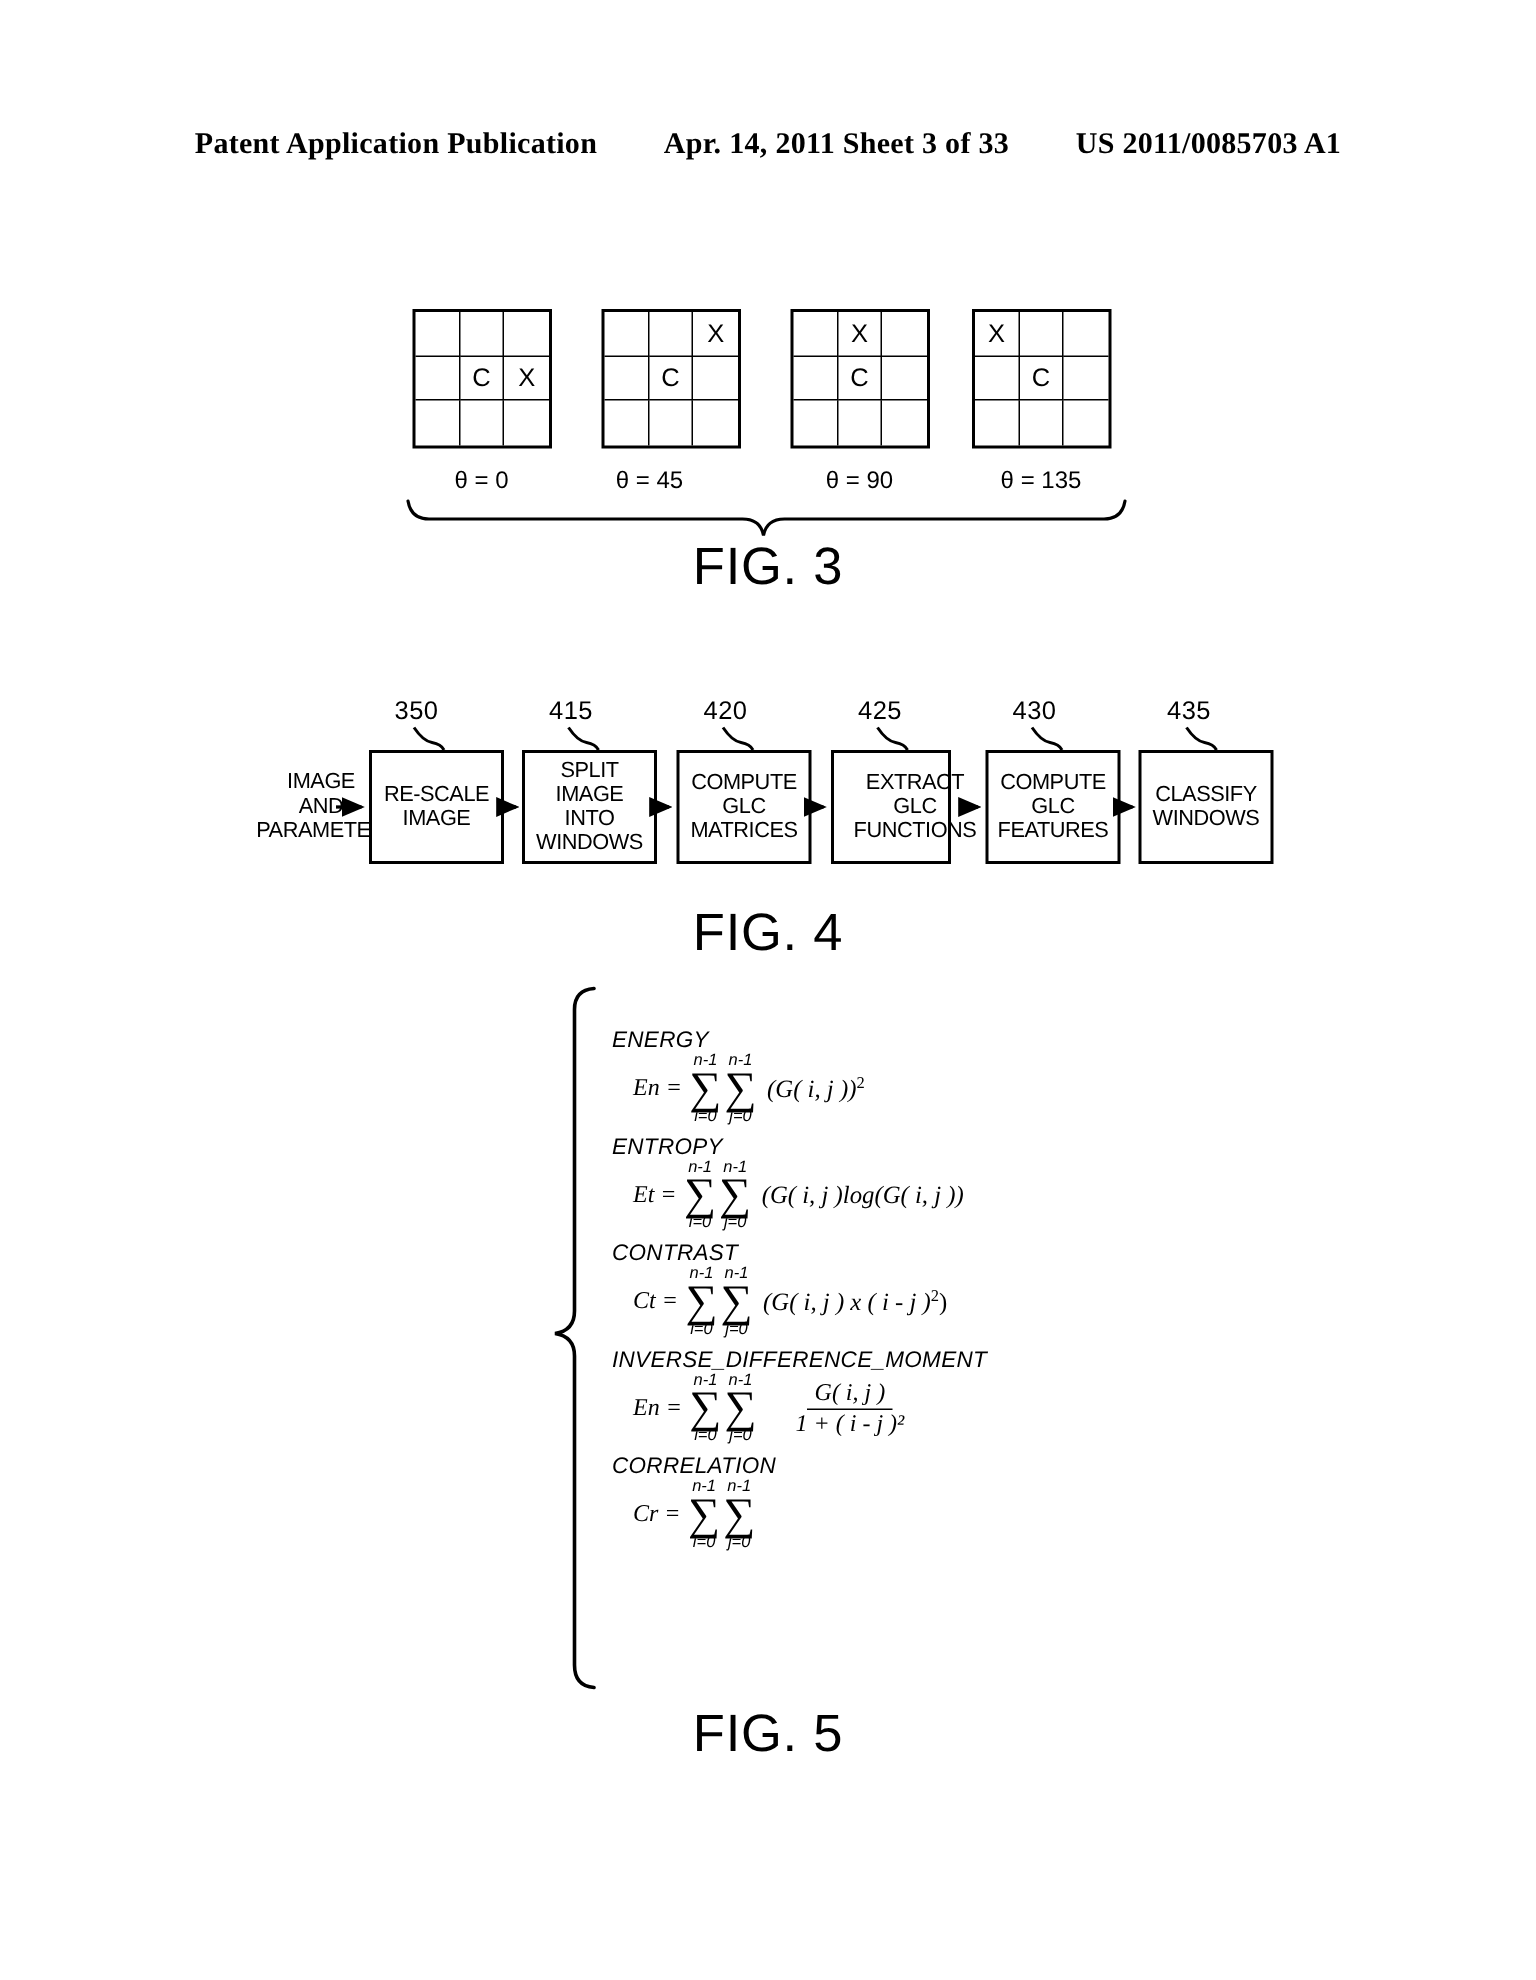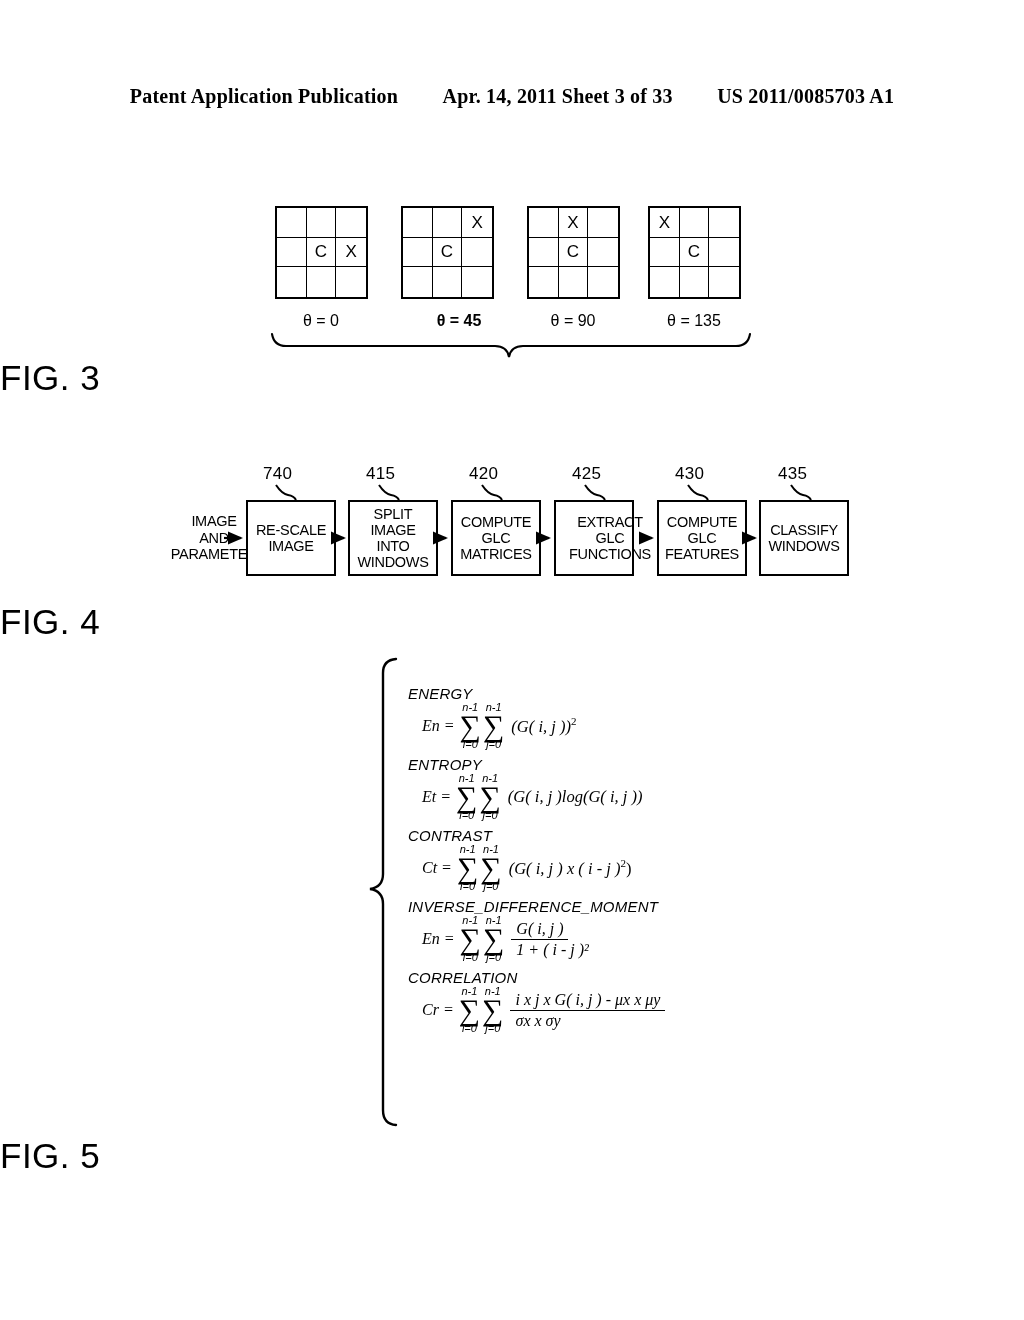--- a/index.html
+++ b/index.html
@@ -31,20 +31,21 @@
   }
   #page-header .hdr-seg { display: inline-block; }
   .hdr-gap-a { display: inline-block; width: 34px; }
   .hdr-gap-b { display: inline-block; width: 34px; }
 
   
   .fig-caption {
     position: absolute;
     width: 1024px;
     left: 0;
+    text-align: center;
     font-family: "Liberation Sans", sans-serif;
     font-size: 35px;
     letter-spacing: 0.5px;
   }
 
   
   #fig3 {
     position: absolute;
     left: 0; top: 0; width: 1024px; height: 1320px;
     pointer-events: none;
@@ -172,23 +173,23 @@
   }
   .eq-body .up {
     font-size: 11px;
     vertical-align: super;
     font-style: normal;
   }
   .eq-body .rom { font-style: normal; }
   .frac {
     display: inline-flex;
     flex-direction: column;
-    align-items: flex-start;
+    align-items: center;
     vertical-align: middle;
-    margin-left: 5px;
+    margin-left: 19px;
   }
   .frac .num {
     padding: 0 5px 1px 5px;
     border-bottom: 1.6px solid #000;
     font-style: italic;
     font-size: 16px;
     white-space: nowrap;
   }
   .frac .den {
     padding: 1px 5px 0 5px;
@@ -260,21 +261,21 @@
   <div class="glc-cell"></div>
   <div class="glc-cell"></div>
   <div class="glc-cell">C</div>
   <div class="glc-cell"></div>
   <div class="glc-cell"></div>
   <div class="glc-cell"></div>
   <div class="glc-cell"></div>
 </div>
 
 <div class="theta-label" style="left:261px; top:312px;">θ = 0</div>
-<div class="theta-label" style="left:399px; top:312px;font-weight:bold;">θ = 45</div>
+<div class="theta-label" style="left:373px; top:312px;">θ = 45</div>
 <div class="theta-label" style="left:513px; top:312px;">θ = 90</div>
 <div class="theta-label" style="left:634px; top:312px;">θ = 135</div>
 
 <div class="fig-caption" style="top:358px;">FIG. 3</div>
 
 <div class="flow-input-label" style="left:168px; top:513px;">
   <span>IMAGE<br>AND<br>PARAMETER</span>
 </div>
 
 <div class="flow-box" style="left:246px; top:500px; width:90px; height:76px;">
@@ -289,21 +290,21 @@
 <div class="flow-box" style="left:554px; top:500px; width:80px; height:76px;padding-left:32px;">
   <span>EXTRACT<br>GLC<br>FUNCTIONS</span>
 </div>
 <div class="flow-box" style="left:657px; top:500px; width:90px; height:76px;">
   <span>COMPUTE<br>GLC<br>FEATURES</span>
 </div>
 <div class="flow-box" style="left:759px; top:500px; width:90px; height:76px;">
   <span>CLASSIFY<br>WINDOWS</span>
 </div>
 
-<div class="ref-num" style="left:263px; top:464px;">740</div>
+<div class="ref-num" style="left:263px; top:464px;">350</div>
 <div class="ref-num" style="left:366px; top:464px;">415</div>
 <div class="ref-num" style="left:469px; top:464px;">420</div>
 <div class="ref-num" style="left:572px; top:464px;">425</div>
 <div class="ref-num" style="left:675px; top:464px;text-align:center;">430</div>
 <div class="ref-num" style="left:778px; top:464px;">435</div>
 
 <div class="fig-caption" style="top:602px;">FIG. 4</div>
 
 <div id="fig5-block">
 
@@ -388,24 +389,20 @@
       <span class="eq-lhs">Cr =</span>
       <span class="sigma">
         <span class="lim">n-1</span>
         <span class="big">∑</span>
         <span class="lim">i=0</span>
       </span>
       <span class="sigma">
         <span class="lim">n-1</span>
         <span class="big">∑</span>
         <span class="lim">j=0</span>
-      </span>
-      <span class="frac">
-        <span class="num">i x j x G( i, j ) - μx x μy</span>
-        <span class="den">σx x σy</span>
       </span>
     </div>
   </div>
 
 </div>
 
 <div class="fig-caption" style="top:1136px;">FIG. 5</div>
 
 <svg id="overlay" viewBox="0 0 1024 1320">
   <defs>

